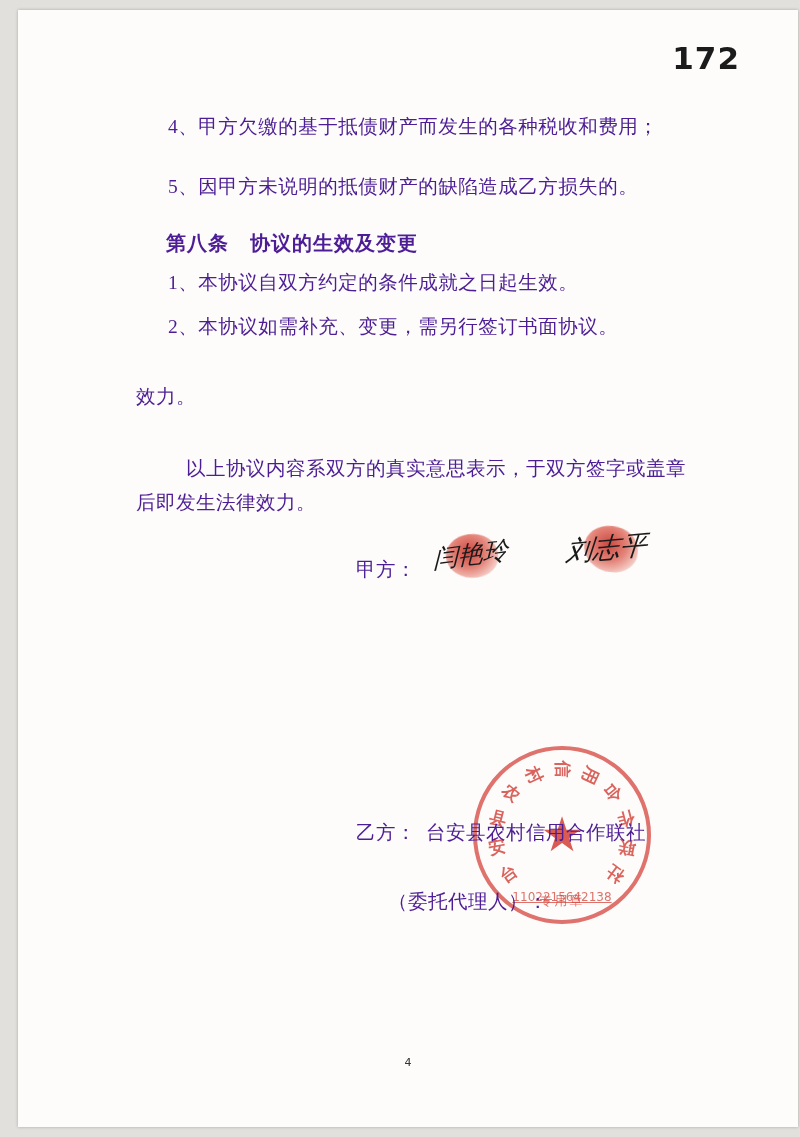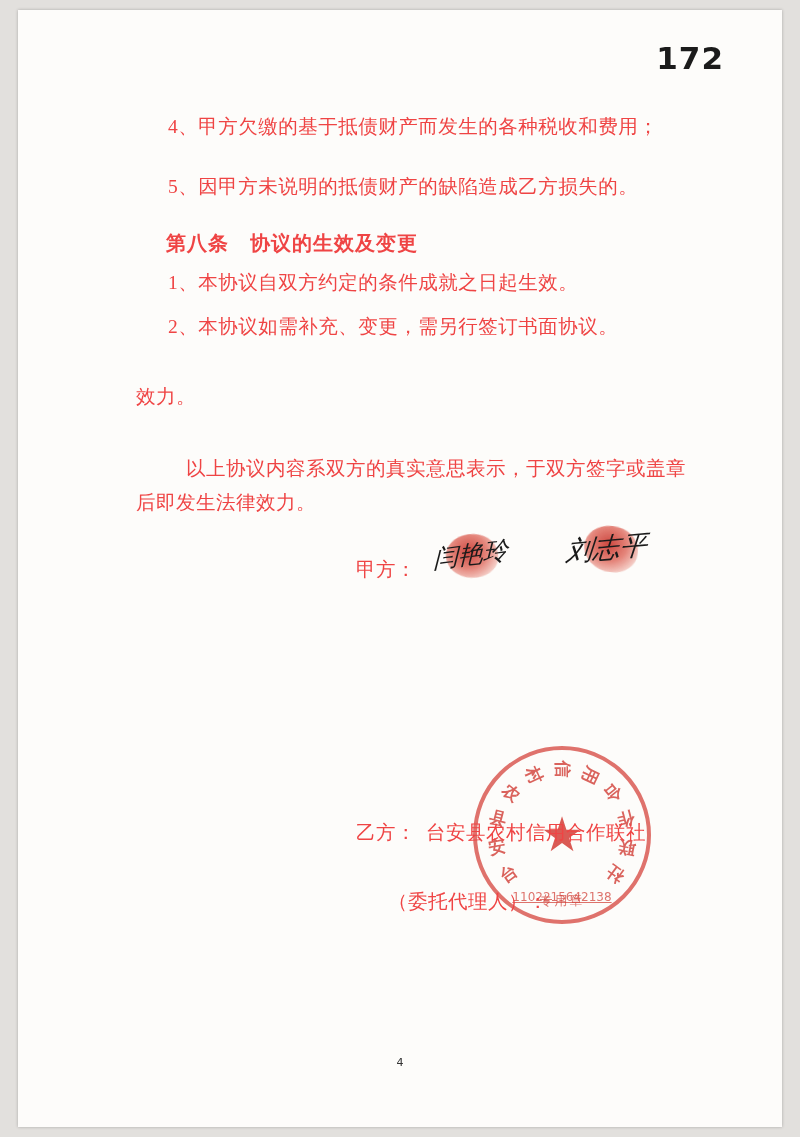--- a/index.html
+++ b/index.html
@@ -20,36 +20,37 @@
     overflow: hidden;
   }
   .sheet {
     position: absolute;
     left: 18px;
     top: 10px;
     width: 764px;
     height: 1117px;
     background: #fdfcfa;
     box-shadow: 0 0 3px rgba(0,0,0,0.25);
+    padding-left: 16px;
   }
   .page-number {
     position: absolute;
     right: 58px;
     top: 30px;
     font-family: "DejaVu Sans", sans-serif;
     font-size: 31px;
     font-weight: 600;
     color: #1b1b1b;
     letter-spacing: 1px;
   }
   .line {
     position: absolute;
     font-size: 19.5px;
     line-height: 1.5;
-    color: #ef4444;
+    color: #4c1d95;
     letter-spacing: 0.5px;
     white-space: nowrap;
   }
   .indent1 { left: 150px; }
   .indent-head { left: 148px; font-weight: 700; font-size: 20px; letter-spacing: 1px; }
   .indent-2 { left: 168px; }
   .flush { left: 118px; }
 
   
   .handwrite {

